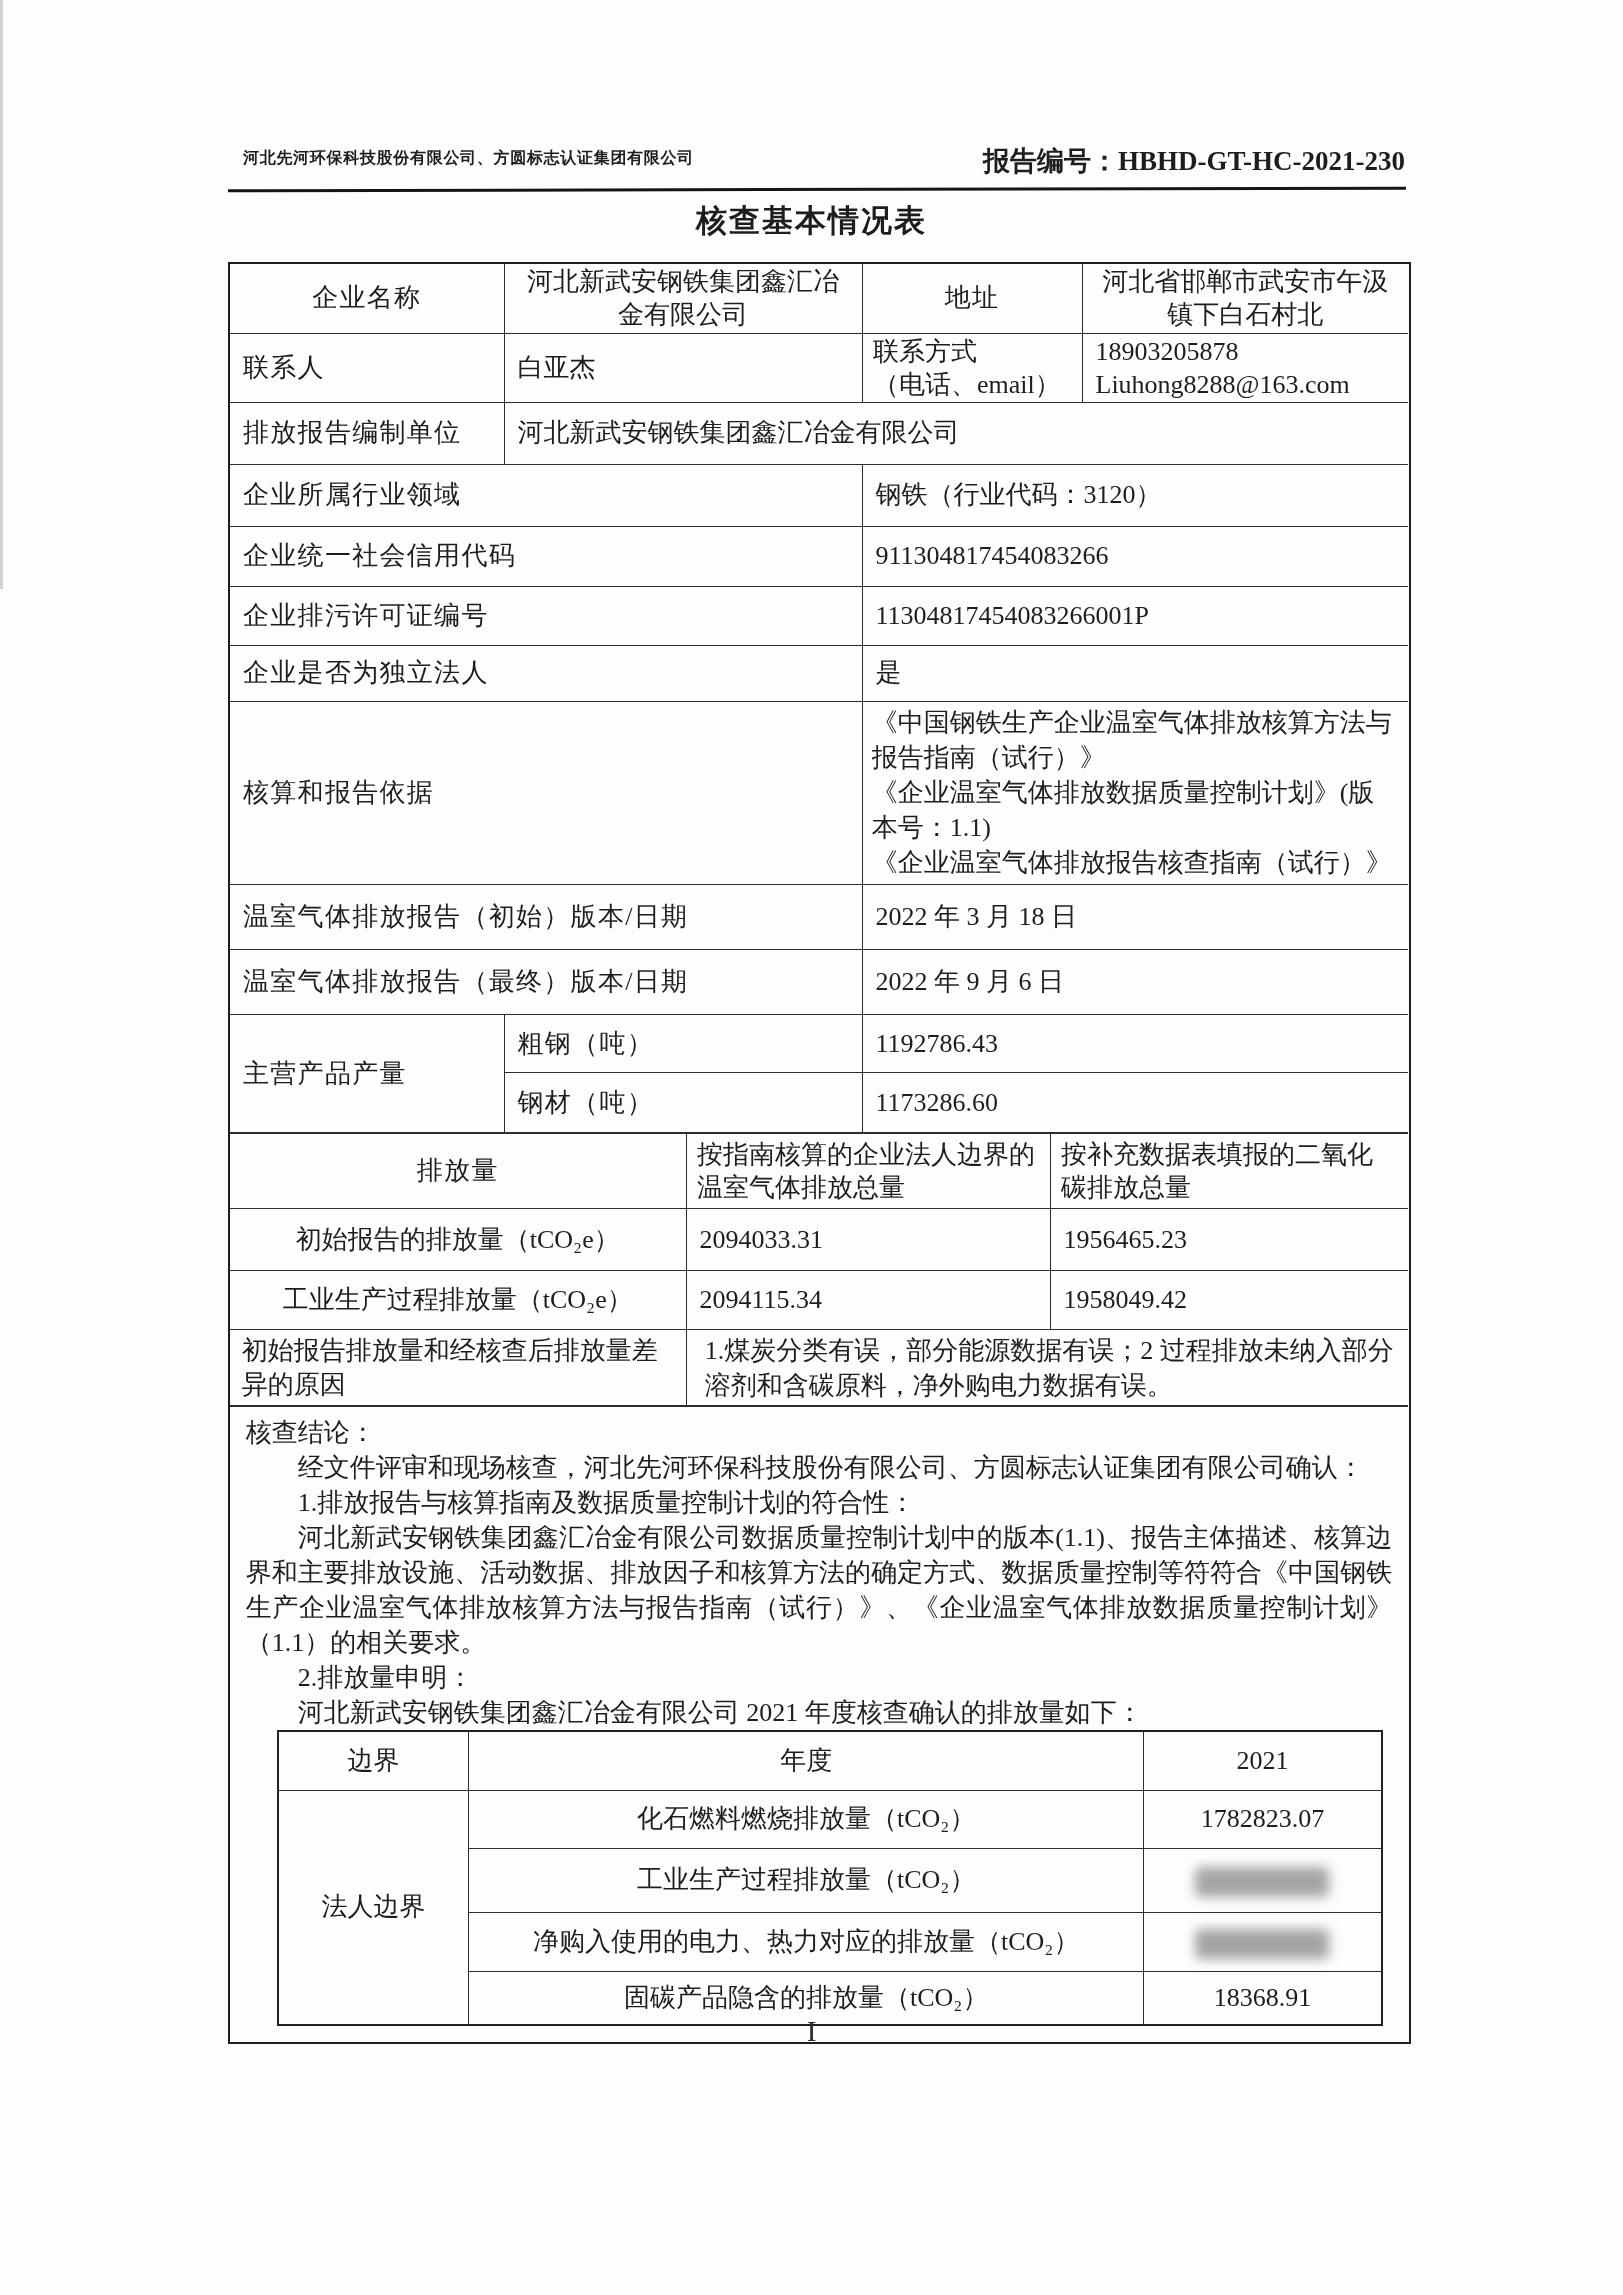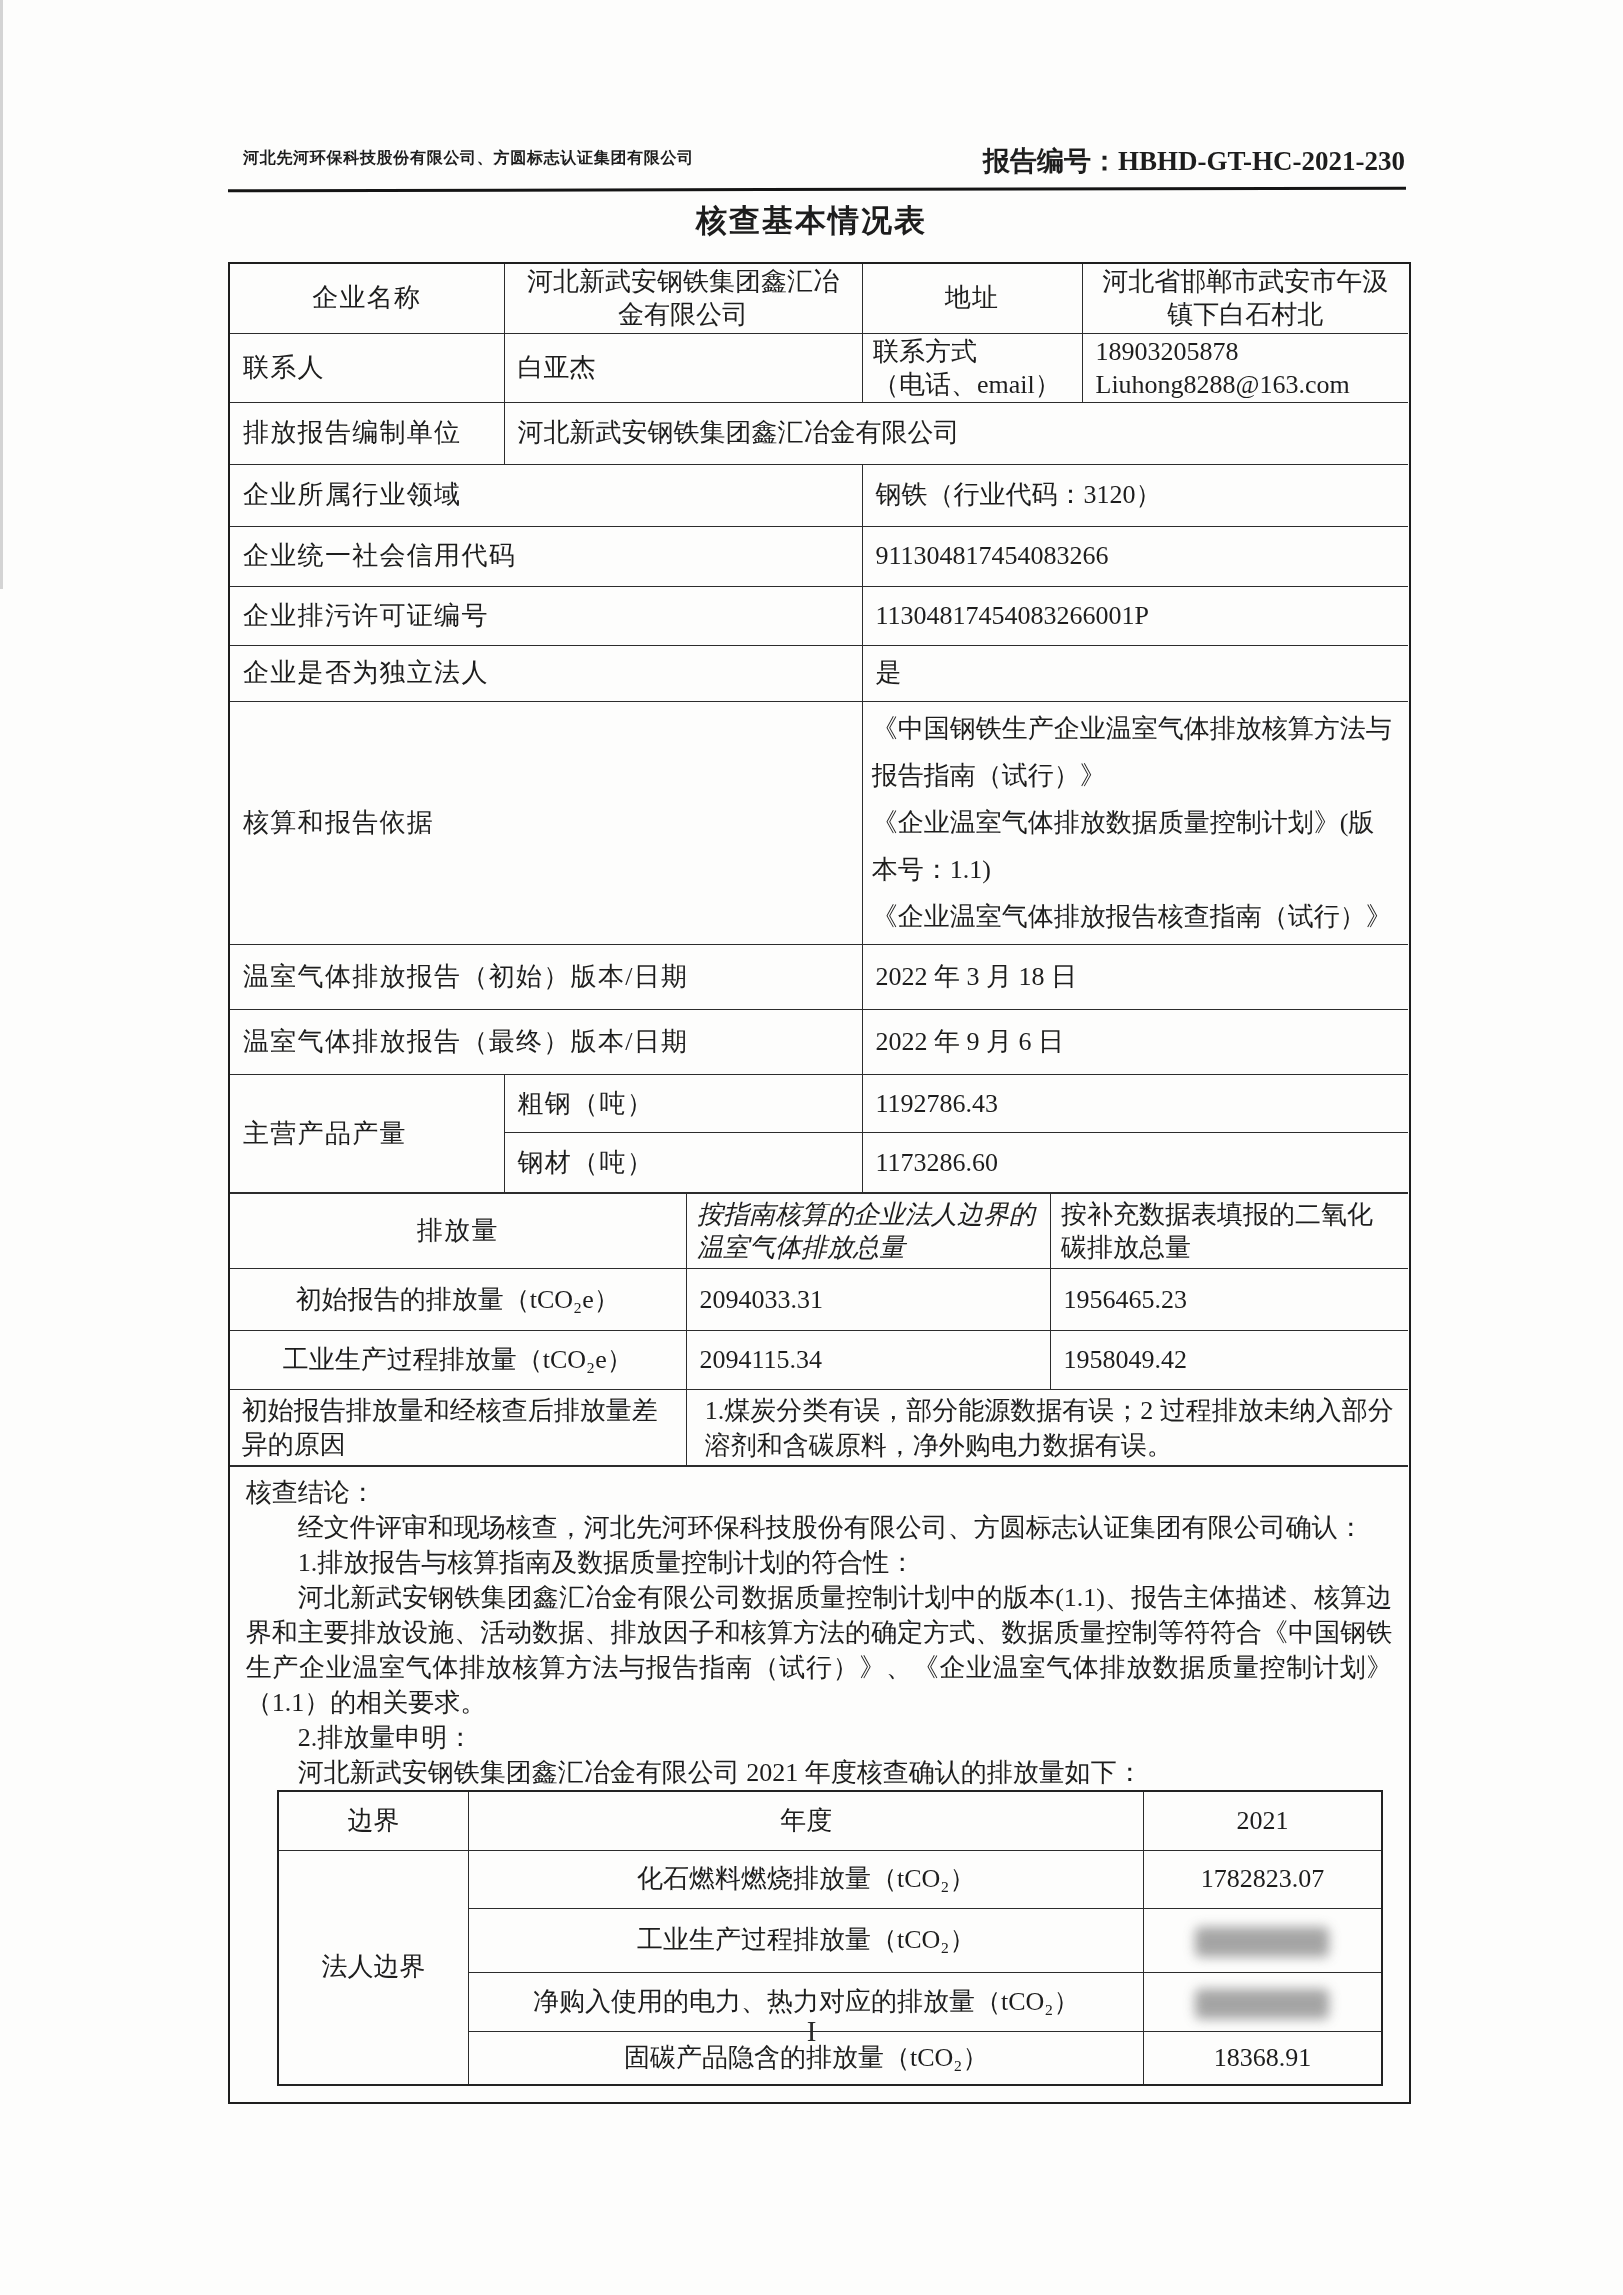--- a/index.html
+++ b/index.html
@@ -94,21 +94,21 @@
     <tr style="height:59px">
       <td colspan="2" class="lbl">企业排污许可证编号</td>
       <td colspan="2">11304817454083266001P</td>
     </tr>
     <tr style="height:56px">
       <td colspan="2" class="lbl">企业是否为独立法人</td>
       <td colspan="2">是</td>
     </tr>
     <tr style="height:167px">
       <td colspan="2" class="lbl">核算和报告依据</td>
-      <td colspan="2" style="line-height:47px;padding:3.9px 9.2px;">
+      <td colspan="2" style="line-height:35px;padding:3.9px 9.2px;">
         <div>《中国钢铁生产企业温室气体排放核算方法与报告指南（试行）》</div>
         <div>《企业温室气体排放数据质量控制计划》(版本号：1.1)</div>
         <div>《企业温室气体排放报告核查指南（试行）》</div>
       </td>
     </tr>
     <tr style="height:65px">
       <td colspan="2" class="lbl">温室气体排放报告（初始）版本/日期</td>
       <td colspan="2">2022 年 3 月 18 日</td>
     </tr>
     <tr style="height:65px">
@@ -129,21 +129,21 @@
 
   <table class="sec-b">
     <colgroup>
         <col style="width:456px">
         <col style="width:364px">
         <col style="width:358px">
       </colgroup>
     <tbody>
         <tr style="height:69px">
       <td class="c lbl">排放量</td>
-      <td class="two-line" style="padding:3.9px 10.5px;font-style:italic;">按指南核算的企业法人边界的温室气体排放总量</td>
+      <td class="two-line" style="padding:3.9px 10.5px;">按指南核算的企业法人边界的温室气体排放总量</td>
       <td class="two-line" style="padding:3.9px 10.5px;">按补充数据表填报的二氧化碳排放总量</td>
     </tr>
     <tr style="height:62px">
       <td class="c">初始报告的排放量（tCO₂e）</td>
       <td>2094033.31</td>
       <td>1956465.23</td>
     </tr>
     <tr style="height:59px">
       <td class="c">工业生产过程排放量（tCO₂e）</td>
       <td>2094115.34</td>

